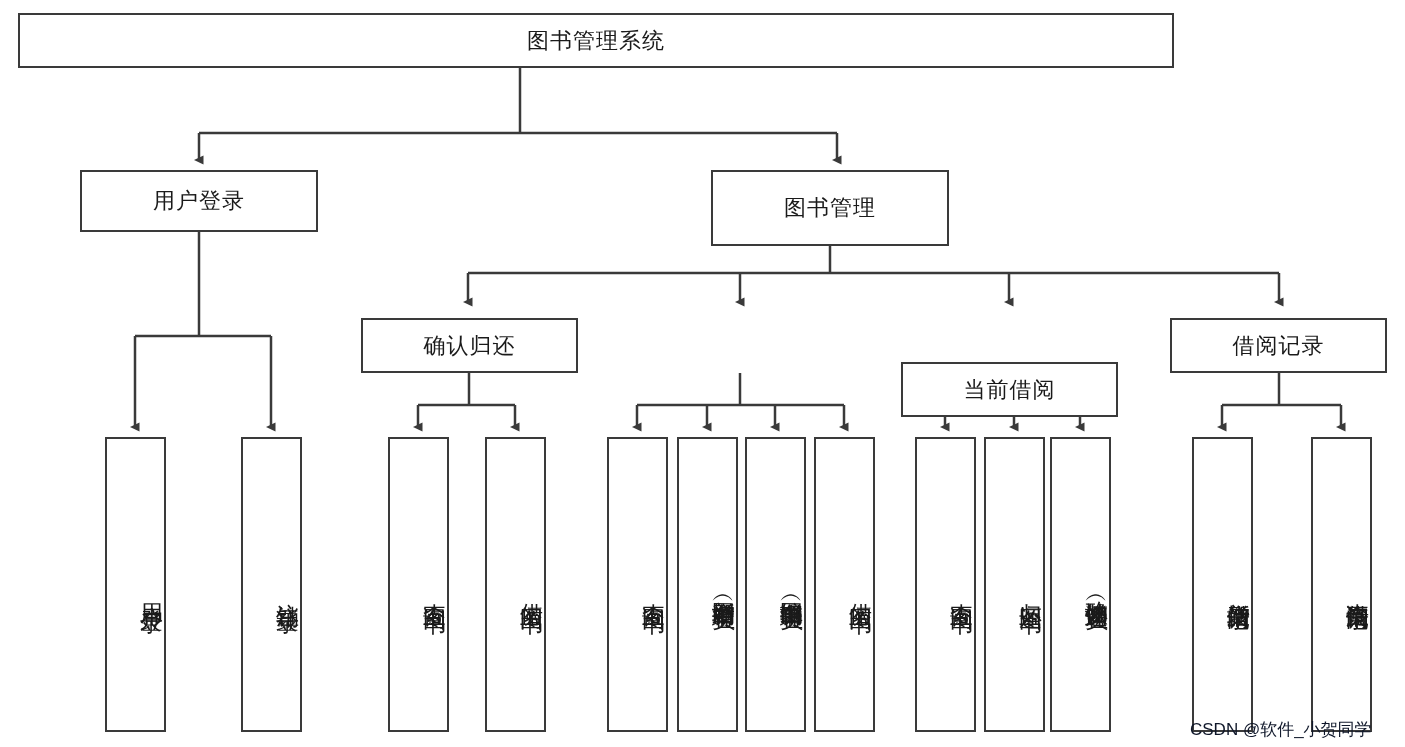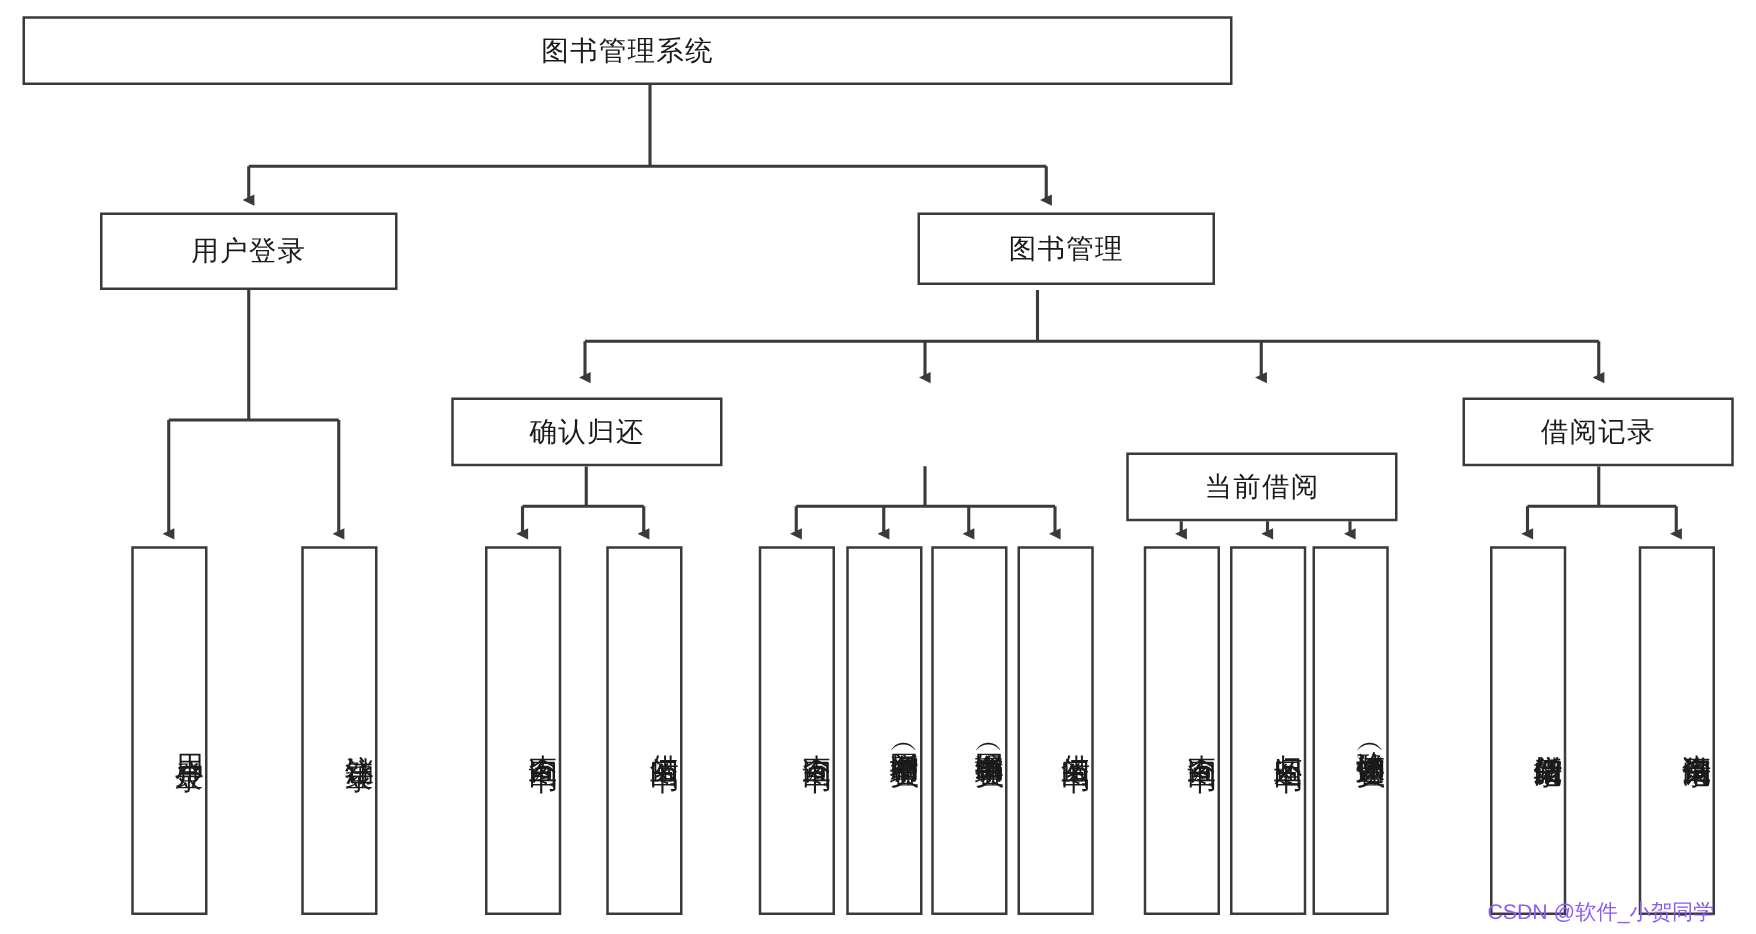--- a/index.html
+++ b/index.html
@@ -50,21 +50,21 @@
     padding-top: 12px;
     white-space: nowrap;
   }
   .node-v.v-tall {
     padding-top: 6px;
     letter-spacing: 1px;
   }
   .watermark {
     position: absolute;
     font-size: 17px;
-    color: #8b5cf6;
+    color: #0f172a;
     white-space: nowrap;
     z-index: 3;
   }
 </style>
 </head>
 <body>
 
 <div id="canvas">
 
   <svg id="connectors" viewBox="0 0 1405 747" xmlns="http://www.w3.org/2000/svg">
@@ -110,28 +110,28 @@
       <path d="M1014,405 L1014,427" marker-end="url(#arrow)"></path>
       <path d="M1080,405 L1080,427" marker-end="url(#arrow)"></path>
 
       <path d="M1279,373 L1279,405"></path>
       <path d="M1222,405 L1341,405"></path>
       <path d="M1222,405 L1222,427" marker-end="url(#arrow)"></path>
       <path d="M1341,405 L1341,427" marker-end="url(#arrow)"></path>
     </g>
   </svg>
 
-  <div class="node node-h" style="left:18px; top:13px; width:968px; height:55px;">
+  <div class="node node-h" style="left:18px; top:13px; width:1156px; height:55px;">
     <span>图书管理系统</span>
   </div>
 
   <div class="node node-h" style="left:80px; top:170px; width:238px; height:62px;">
     <span>用户登录</span>
   </div>
-  <div class="node node-h" style="left:711px; top:170px; width:238px; height:58px;margin-left:23px;">
+  <div class="node node-h" style="left:711px; top:170px; width:238px; height:76px;">
     <span>图书管理</span>
   </div>
 
   <div class="node node-h" style="left:361px; top:318px; width:217px; height:55px;">
     <span>确认归还</span>
   </div>
   <div class="node node-h" style="left:901px; top:318px; width:217px; height:55px;margin-top:44px;">
     <span>当前借阅</span>
   </div>
   <div class="node node-h" style="left:1170px; top:318px; width:217px; height:55px;">

